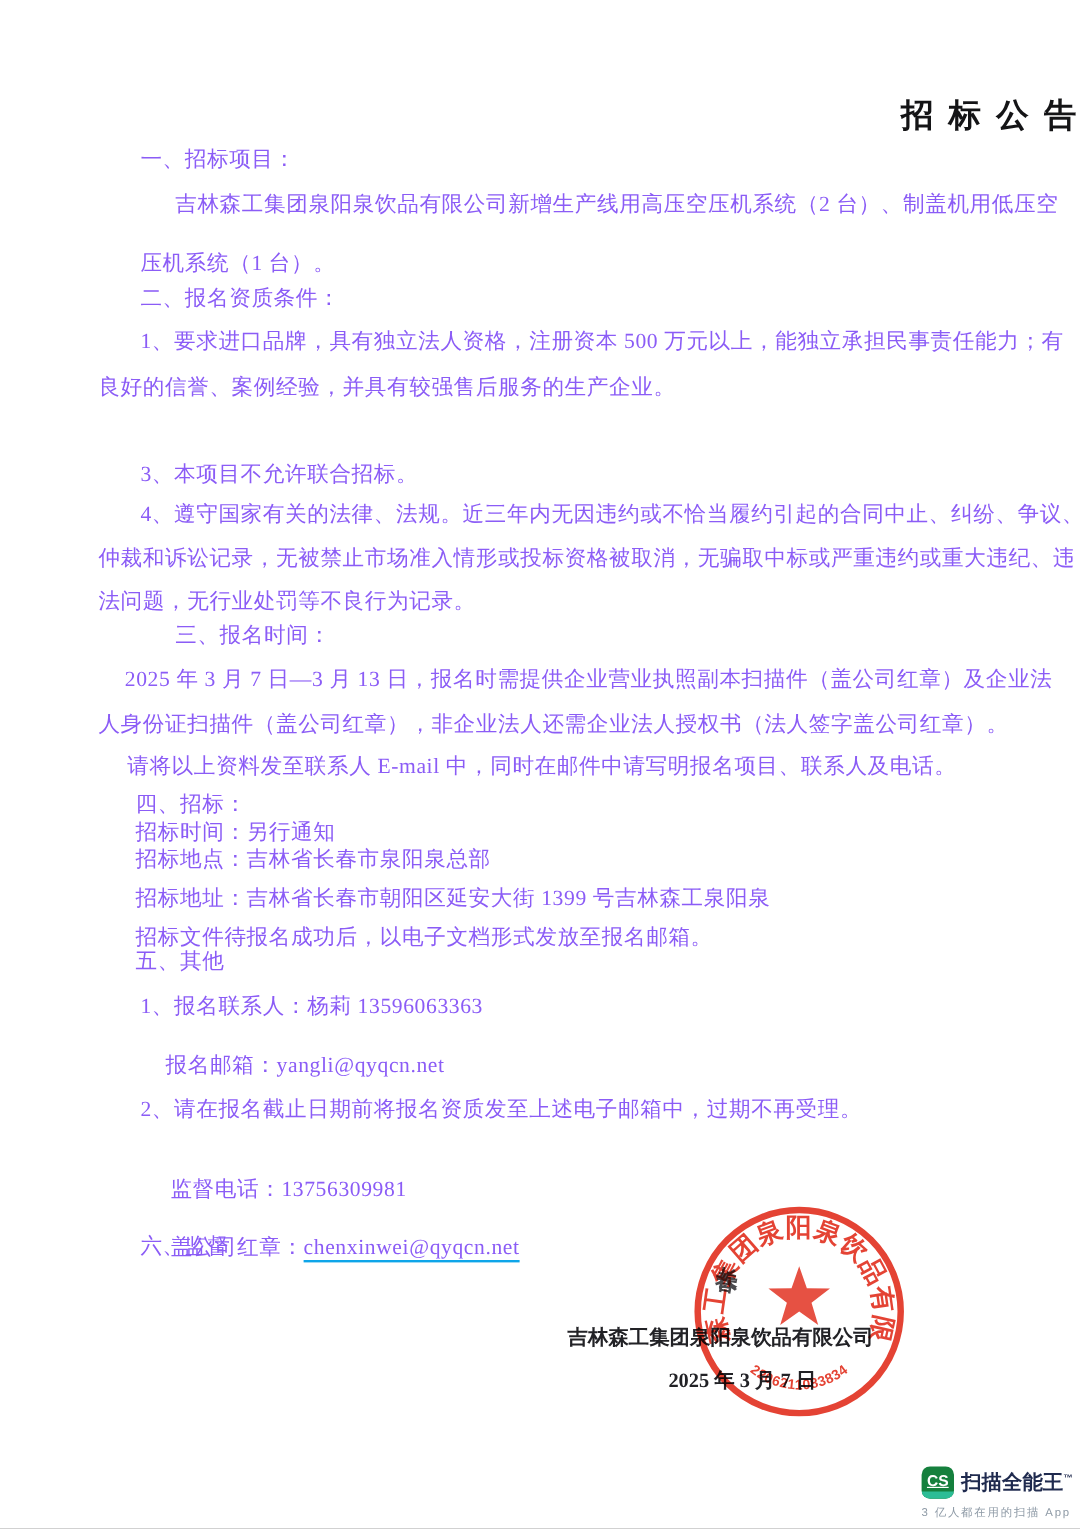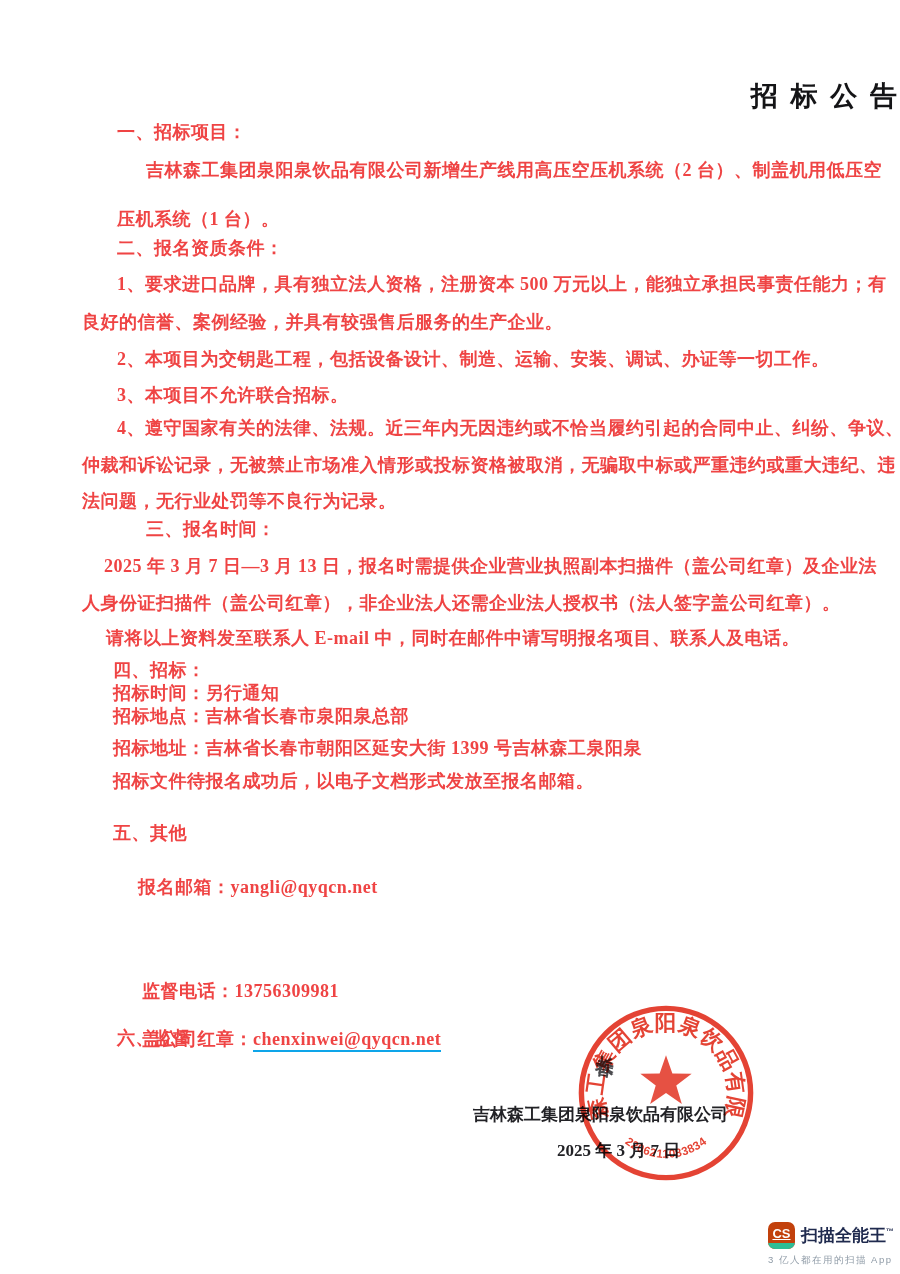--- a/index.html
+++ b/index.html
@@ -8,24 +8,24 @@
     width:900px;height:1274px;
     margin:0 auto;
     background:#ffffff;
     overflow:hidden;
     font-family:"Liberation Serif","DejaVu Serif",serif;
     color:#1c1c1e;
   }
   .ln{
     position:absolute;
     font-size:18px;
-    font-weight:700;
+    font-weight:400;
     white-space:nowrap;
     letter-spacing:0.5px;
-    color:#ef4444;
+    color:#8b5cf6;
   }
   .title{
     position:absolute;
     left:0;right:0;top:78px;
     text-align:right;
     font-size:27px;
     font-weight:700;
     letter-spacing:3px;
     color:#141416;
   }
@@ -85,39 +85,40 @@
 
   <div class="title">招 标 公 告</div>
 
   <div class="ln" style="left:117px;top:120px;">一、招标项目：</div>
   <div class="ln" style="left:146px;top:158px;">吉林森工集团泉阳泉饮品有限公司新增生产线用高压空压机系统（2 台）、制盖机用低压空</div>
   <div class="ln" style="left:117px;top:207px;">压机系统（1 台）。</div>
 
   <div class="ln" style="left:117px;top:236px;">二、报名资质条件：</div>
   <div class="ln" style="left:117px;top:272px;">1、要求进口品牌，具有独立法人资格，注册资本 500 万元以上，能独立承担民事责任能力；有</div>
   <div class="ln" style="left:82px;top:310px;">良好的信誉、案例经验，并具有较强售后服务的生产企业。</div>
-  <div class="ln" style="left:117px;top:347px;">2、本项目为交钥匙工程，包括设备设计、制造、运输、安装、调试、办证等一切工作。</div>
   <div class="ln" style="left:117px;top:383px;">3、本项目不允许联合招标。</div>
   <div class="ln" style="left:117px;top:416px;">4、遵守国家有关的法律、法规。近三年内无因违约或不恰当履约引起的合同中止、纠纷、争议、</div>
   <div class="ln" style="left:82px;top:453px;">仲裁和诉讼记录，无被禁止市场准入情形或投标资格被取消，无骗取中标或严重违约或重大违纪、违</div>
   <div class="ln" style="left:82px;top:489px;">法问题，无行业处罚等不良行为记录。</div>
 
   <div class="ln" style="left:117px;top:517px;margin-left:29px;">三、报名时间：</div>
   <div class="ln" style="left:104px;top:554px;">2025 年 3 月 7 日—3 月 13 日，报名时需提供企业营业执照副本扫描件（盖公司红章）及企业法</div>
   <div class="ln" style="left:82px;top:591px;">人身份证扫描件（盖公司红章），非企业法人还需企业法人授权书（法人签字盖公司红章）。</div>
   <div class="ln" style="left:106px;top:626px;">请将以上资料发至联系人 E-mail 中，同时在邮件中请写明报名项目、联系人及电话。</div>
 
   <div class="ln" style="left:113px;top:658px;">四、招标：</div>
   <div class="ln" style="left:113px;top:681px;">招标时间：另行通知</div>
   <div class="ln" style="left:113px;top:704px;">招标地点：吉林省长春市泉阳泉总部</div>
   <div class="ln" style="left:113px;top:736px;">招标地址：吉林省长春市朝阳区延安大街 1399 号吉林森工泉阳泉</div>
   <div class="ln" style="left:113px;top:769px;">招标文件待报名成功后，以电子文档形式发放至报名邮箱。</div>
 
-  <div class="ln" style="left:113px;top:789px;margin-top:32px;">五、其他</div>
+  <div class="ln" style="left:113px;top:789px;">五、其他</div>
+  <div class="ln" style="left:117px;top:826px;">1、报名联系人：杨莉 13596063363</div>
   <div class="ln" style="left:138px;top:875px;">报名邮箱：yangli@qyqcn.net</div>
+  <div class="ln" style="left:117px;top:912px;">2、请在报名截止日期前将报名资质发至上述电子邮箱中，过期不再受理。</div>
 
   <div class="ln" style="left:117px;top:982px;margin-top:44px;">六、监督</div>
   <div class="ln" style="left:142px;top:979px;text-align:right;">监督电话：13756309981</div>
   <div class="ln" style="left:142px;top:1027px;">
     <span>盖公司红章：</span><span class="u-link">chenxinwei@qyqcn.net</span>
   </div>
 
   <div class="sig" style="left:473px;top:1103px;">吉林森工集团泉阳泉饮品有限公司</div>
   <div class="sig" style="left:557px;top:1139px;">2025 年 3 月 7 日</div>
 
@@ -131,21 +132,21 @@
     <text font-size="24" font-weight="bold" fill="#e23322" letter-spacing="1">
       <textPath href="#sealRingPath" startOffset="50%" text-anchor="middle">吉林森工集团泉阳泉饮品有限公司</textPath>
     </text>
     <text font-size="13" font-weight="bold" fill="#e23322" letter-spacing="0.5" font-family="Liberation Sans, DejaVu Sans, sans-serif">
       <textPath href="#sealNumPath" startOffset="50%" text-anchor="middle">2206211083834</textPath>
     </text>
   </svg>
   <div class="seal-overlay">长春</div>
 
   <div class="wm">
-    <div class="wm-icon" id="wmIcon" style="background: #c2410c; text-decoration: underline;">
+    <div class="wm-icon" id="wmIcon" style="background: #15803d; text-decoration: underline;">
       <span class="cs">CS</span>
       <span class="accent" id="wmAccent" style="background: rgb(45, 189, 150);"></span>
     </div>
     <div class="wm-title" id="wmTitle" style="color: rgb(31, 42, 78);"><span>扫描全能王</span><span class="wm-tm">™</span></div>
     <div class="wm-tagline" id="wmTagline" style="color: rgb(142, 154, 166);">3 亿人都在用的扫描 App</div>
   </div>
 
 </div>
 
 </body></html>

